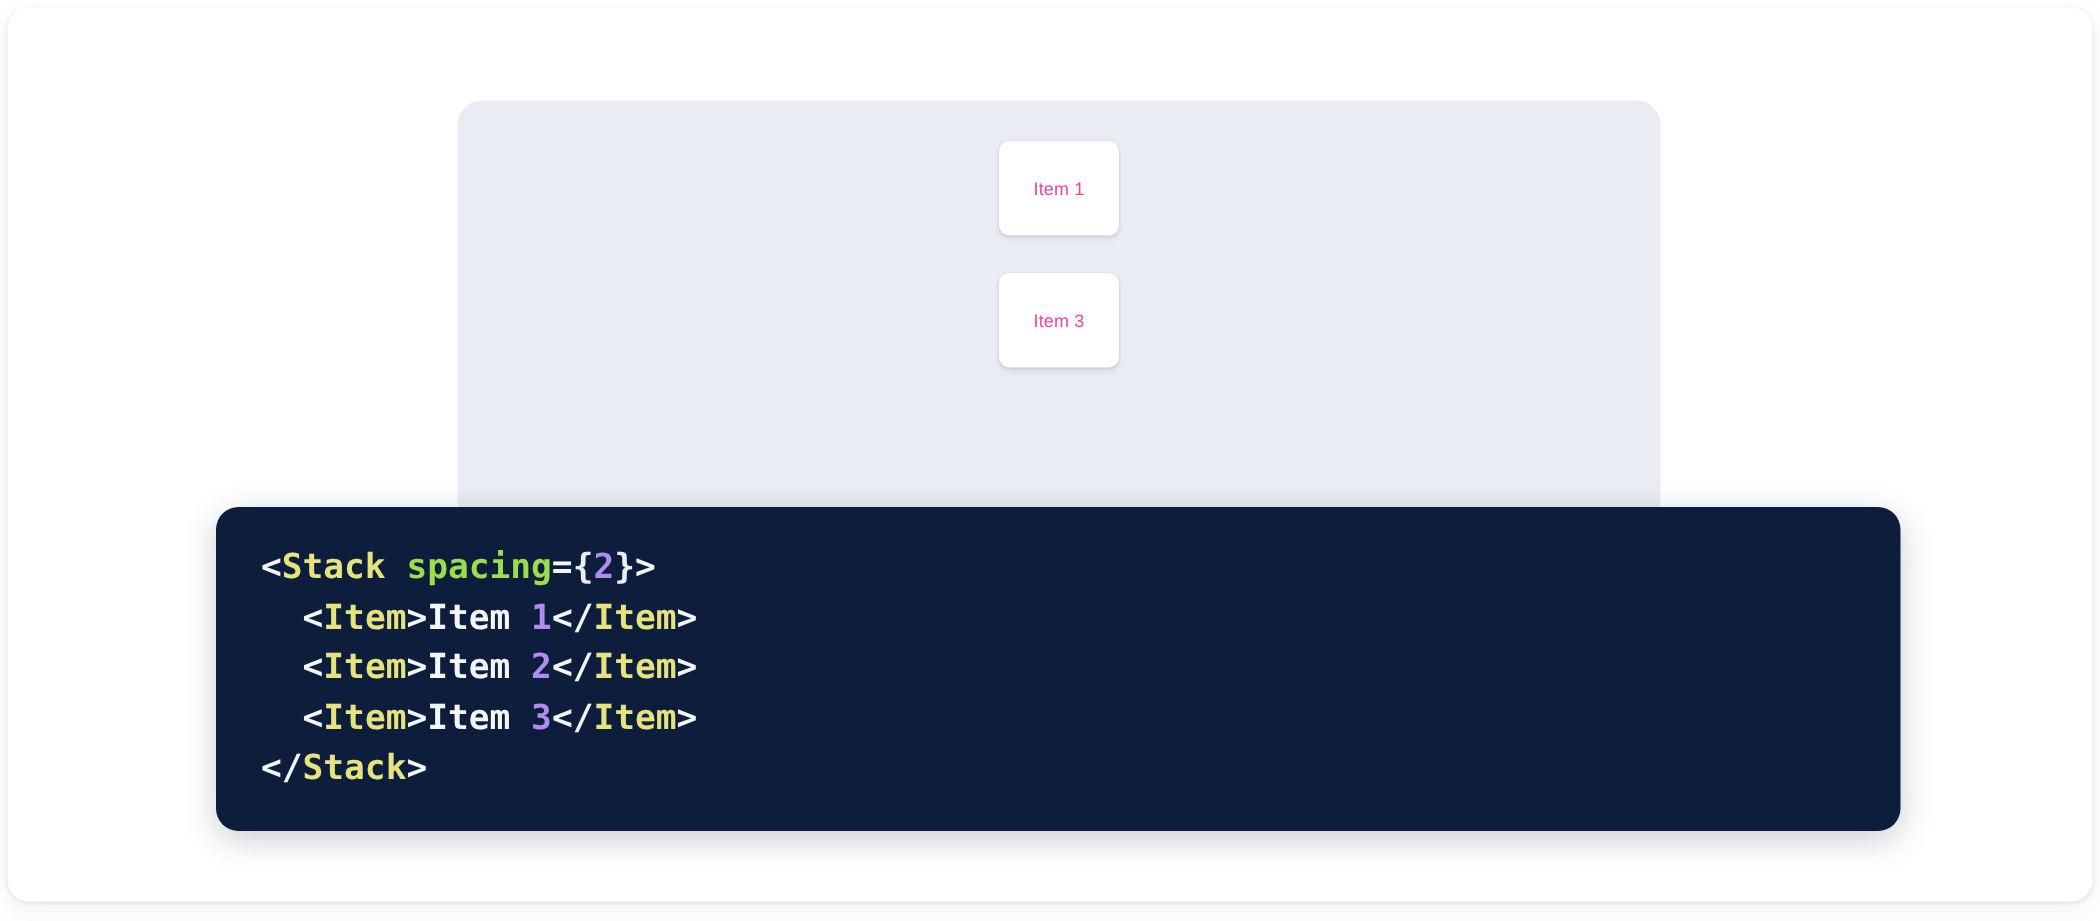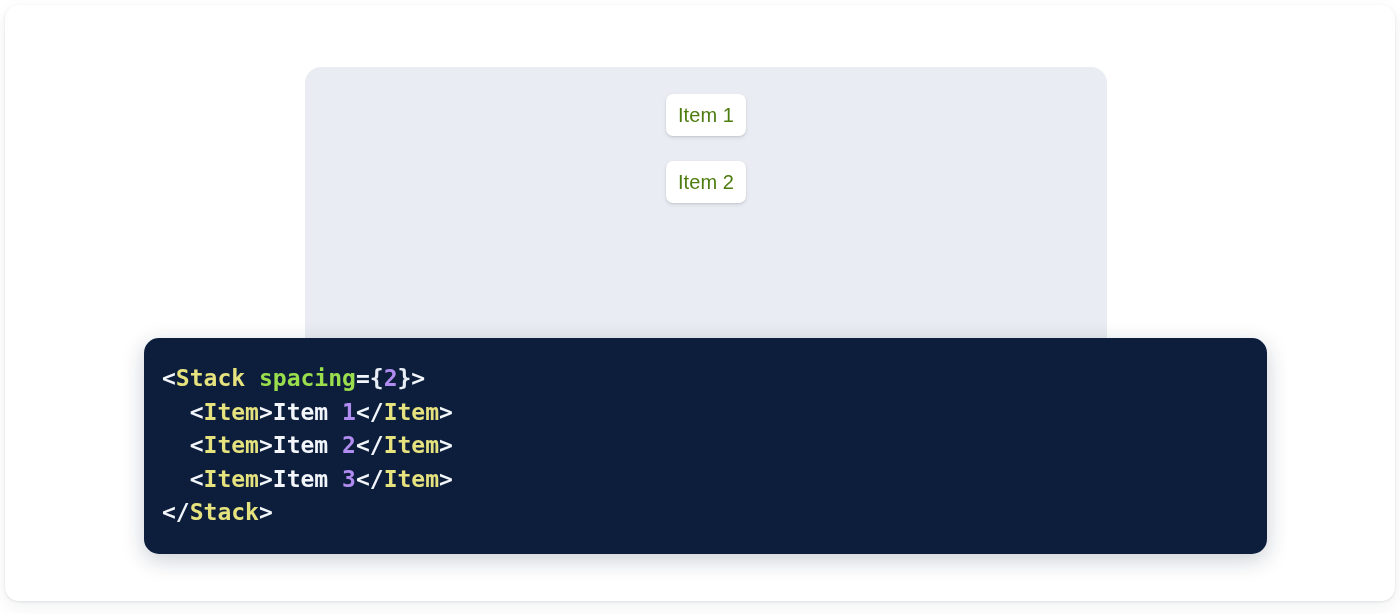--- a/index.html
+++ b/index.html
@@ -47,44 +47,44 @@
 
   .stack {
     display: flex;
     flex-direction: column;
     align-items: center;
     gap: 25px;
   }
 
   .stack-item {
     width: 80px;
-    height: 42px;
+    height: 63px;
     background: #ffffff;
     border-radius: 7px;
     display: flex;
     align-items: center;
     justify-content: center;
-    font-size: 20px;
-    color: #4d7c0f;
+    font-size: 12px;
+    color: #ec4899;
     letter-spacing: 0.1px;
     box-shadow: 0 1px 2px rgba(30, 40, 60, 0.13),
                 0 2px 5px rgba(30, 40, 60, 0.07);
   }
 
   
   .code-block {
     position: absolute;
     left: 139px;
     top: 333px;
     width: 1123px;
     height: 216px;
     background: #0c1e3c;
     border-radius: 15px;
     box-sizing: border-box;
-    padding: 24px 18px;
+    padding: 24px 30px;
     box-shadow: 0 6px 22px rgba(12, 30, 60, 0.22);
   }
 
   .code {
     margin: 0;
     font-family: "DejaVu Sans Mono", "Liberation Mono", monospace;
     font-size: 23px;
     line-height: 33.5px;
     color: #eef2f8;
     white-space: pre;
@@ -99,21 +99,21 @@
   .tok-brace { color: #e9eef6; }
 </style>
 </head>
 <body>
 
 <div class="surface">
 
   <div class="preview-panel">
     <div class="stack">
       <div class="stack-item">Item 1</div>
-      <div class="stack-item">Item 2</div>
+      <div class="stack-item">Item 3</div>
     </div>
   </div>
 
   <div class="code-block">
     <pre class="code"><code id="code-render"><span class="tok-punct">&lt;</span><span class="tok-tag">Stack</span><span class="tok-text"> </span><span class="tok-attr">spacing</span><span class="tok-punct">=</span><span class="tok-brace">{</span><span class="tok-num">2</span><span class="tok-brace">}</span><span class="tok-punct">&gt;</span>
   <span class="tok-punct">&lt;</span><span class="tok-tag">Item</span><span class="tok-punct">&gt;</span><span class="tok-text">Item </span><span class="tok-num">1</span><span class="tok-punct">&lt;/</span><span class="tok-tag">Item</span><span class="tok-punct">&gt;</span>
   <span class="tok-punct">&lt;</span><span class="tok-tag">Item</span><span class="tok-punct">&gt;</span><span class="tok-text">Item </span><span class="tok-num">2</span><span class="tok-punct">&lt;/</span><span class="tok-tag">Item</span><span class="tok-punct">&gt;</span>
   <span class="tok-punct">&lt;</span><span class="tok-tag">Item</span><span class="tok-punct">&gt;</span><span class="tok-text">Item </span><span class="tok-num">3</span><span class="tok-punct">&lt;/</span><span class="tok-tag">Item</span><span class="tok-punct">&gt;</span>
 <span class="tok-punct">&lt;/</span><span class="tok-tag">Stack</span><span class="tok-punct">&gt;</span></code></pre>
   </div>

